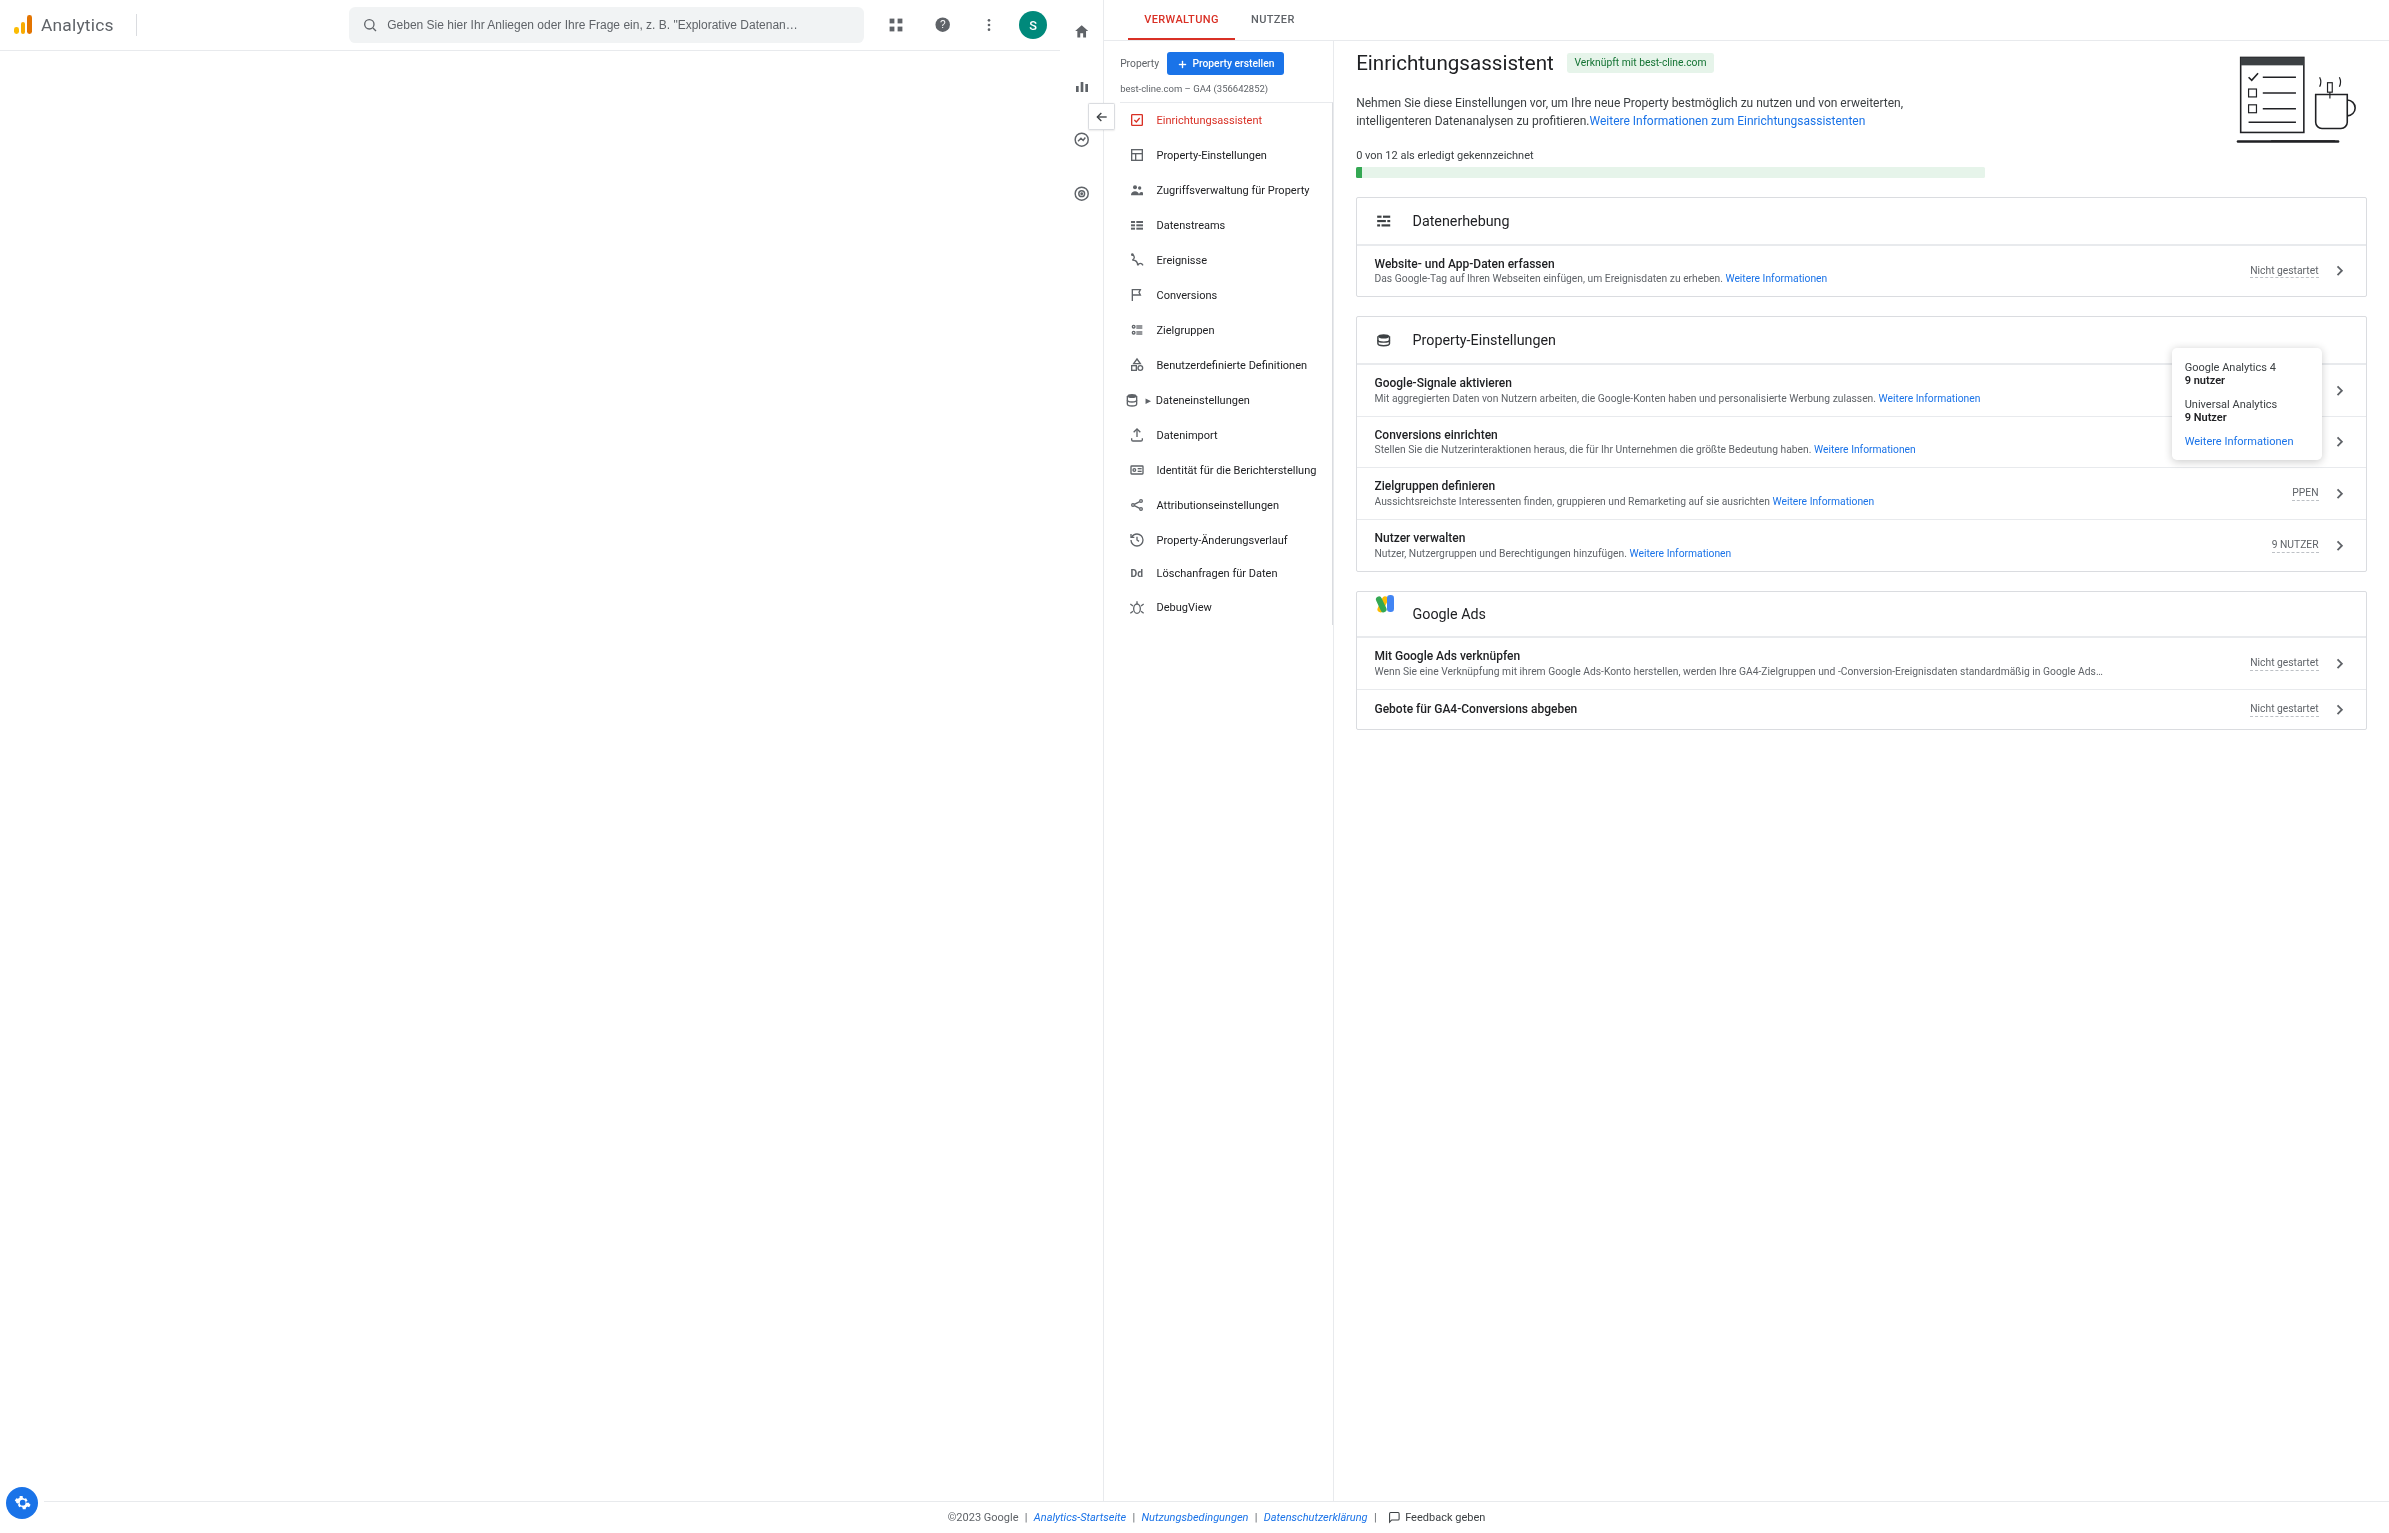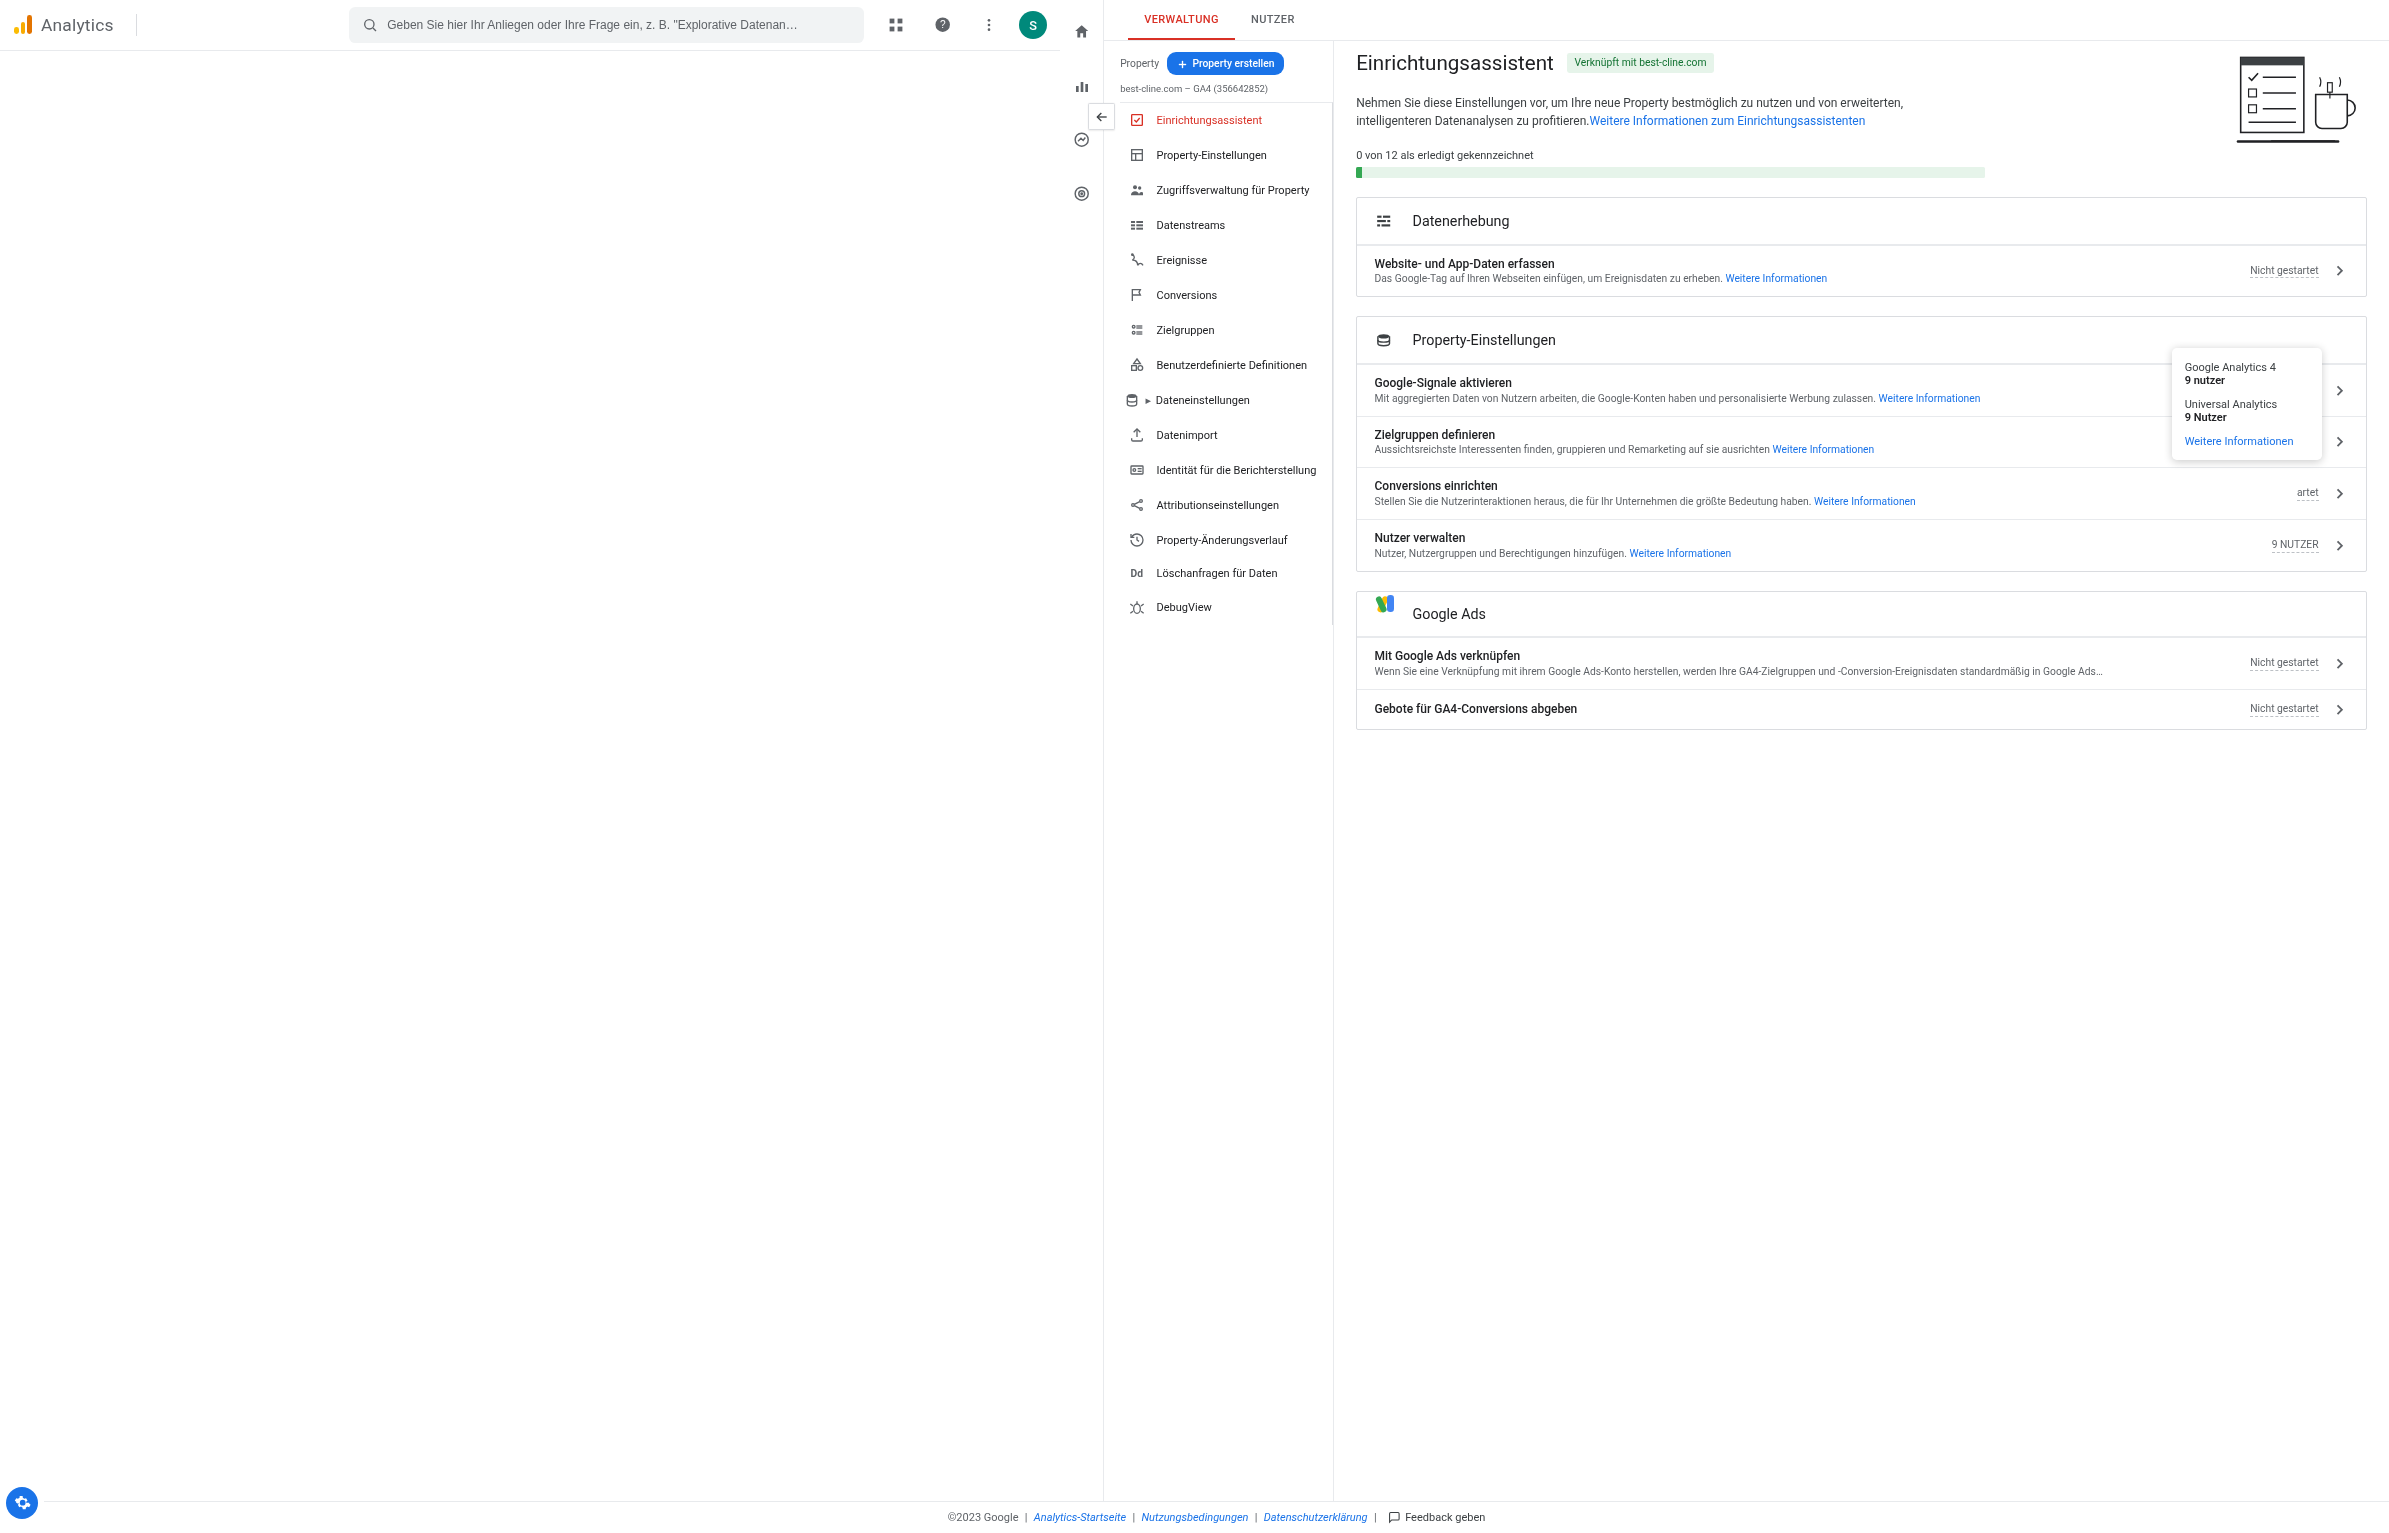--- a/index.html
+++ b/index.html
@@ -42,21 +42,21 @@
     .tab { padding: 12.7px 16px; font-size: 11px; font-weight: 500; color: #5f6368; border-bottom: 2.4px solid transparent; letter-spacing: 0.4px; cursor: pointer; }
     .tab.active { color: #d93025; border-bottom-color: #d93025; }
 
     
     .main-area { flex: 1; display: flex; min-height: 0; background: #fff; }
 
     
     .prop-side { width: 230px; padding: 11px 0 11px 16px; border-right: 0.8px solid #e8eaed; position: relative; }
     .prop-head { display: flex; align-items: center; gap: 8px; padding: 0 8px 4.8px 0; }
     .prop-head .lbl { font-size: 10.3px; color: #5f6368; }
-    .create-btn { background: #1a73e8; color: #fff; border-radius: 9px; font-size: 10.3px; font-weight: 500; display: flex; align-items: flex-end; gap: 4.8px; padding: 4.8px 9.5px; cursor: pointer; }
+    .create-btn { background: #1a73e8; color: #fff; border-radius: 3px; font-size: 10.3px; font-weight: 500; display: flex; align-items: flex-end; gap: 4.8px; padding: 4.8px 9.5px; cursor: pointer; }
     .prop-path { font-size: 9.5px; color: #5f6368; padding: 3.2px 0 8px; }
 
     .prop-list { border-top: 0.8px solid #e8eaed; border-right: 1.6px solid #dadce0; }
     .p-item { display: flex; align-items: center; gap: 11px; padding: 9.5px 8px; font-size: 11px; color: #202124; cursor: pointer; line-height: 1.2; }
     .p-item .ico { width: 17.4px; display: flex; justify-content: center; color: #5f6368; flex-shrink: 0; }
     .p-item.active { color: #d93025; }
     .p-item.active .ico { color: #d93025; }
     .p-item.expand { padding-left: 3.2px; gap: 4.8px; }
     .p-item.expand .caret { color: #5f6368; }
 
@@ -486,36 +486,36 @@
                 </div>
                 <div class="p-sec">
                   <div class="p-t">Universal Analytics</div>
                   <div class="p-b">9 Nutzer</div>
                 </div>
                 <div class="p-link">Weitere Informationen</div>
               </div>
             </div>
             <div class="row">
               <div class="r-text">
+                <div class="r-title">Conversions einrichten</div>
+                <div class="r-sub"><span>Stellen Sie die Nutzerinteraktionen heraus, die für Ihr Unternehmen die größte Bedeutung haben. </span><a href="#">Weitere Informationen</a></div>
+              </div>
+              <span class="r-status">artet</span>
+              <span class="chev">
+                  <svg width="17.4" height="17.4" viewBox="0 0 24 24" fill="none" stroke="currentColor" stroke-width="2.5">
+                    <polyline points="9,6 15,12 9,18"></polyline>
+                  </svg>
+                </span>
+            </div>
+            <div class="row">
+              <div class="r-text">
                 <div class="r-title">Zielgruppen definieren</div>
                 <div class="r-sub"><span>Aussichtsreichste Interessenten finden, gruppieren und Remarketing auf sie ausrichten </span><a href="#">Weitere Informationen</a></div>
               </div>
               <span class="r-status">PPEN</span>
-              <span class="chev">
-                  <svg width="17.4" height="17.4" viewBox="0 0 24 24" fill="none" stroke="currentColor" stroke-width="2.5">
-                    <polyline points="9,6 15,12 9,18"></polyline>
-                  </svg>
-                </span>
-            </div>
-            <div class="row">
-              <div class="r-text">
-                <div class="r-title">Conversions einrichten</div>
-                <div class="r-sub"><span>Stellen Sie die Nutzerinteraktionen heraus, die für Ihr Unternehmen die größte Bedeutung haben. </span><a href="#">Weitere Informationen</a></div>
-              </div>
-              <span class="r-status">artet</span>
               <span class="chev">
                   <svg width="17.4" height="17.4" viewBox="0 0 24 24" fill="none" stroke="currentColor" stroke-width="2.5">
                     <polyline points="9,6 15,12 9,18"></polyline>
                   </svg>
                 </span>
             </div>
             <div class="row">
               <div class="r-text">
                 <div class="r-title">Nutzer verwalten</div>
                 <div class="r-sub"><span>Nutzer, Nutzergruppen und Berechtigungen hinzufügen. </span><a href="#">Weitere Informationen</a></div>

